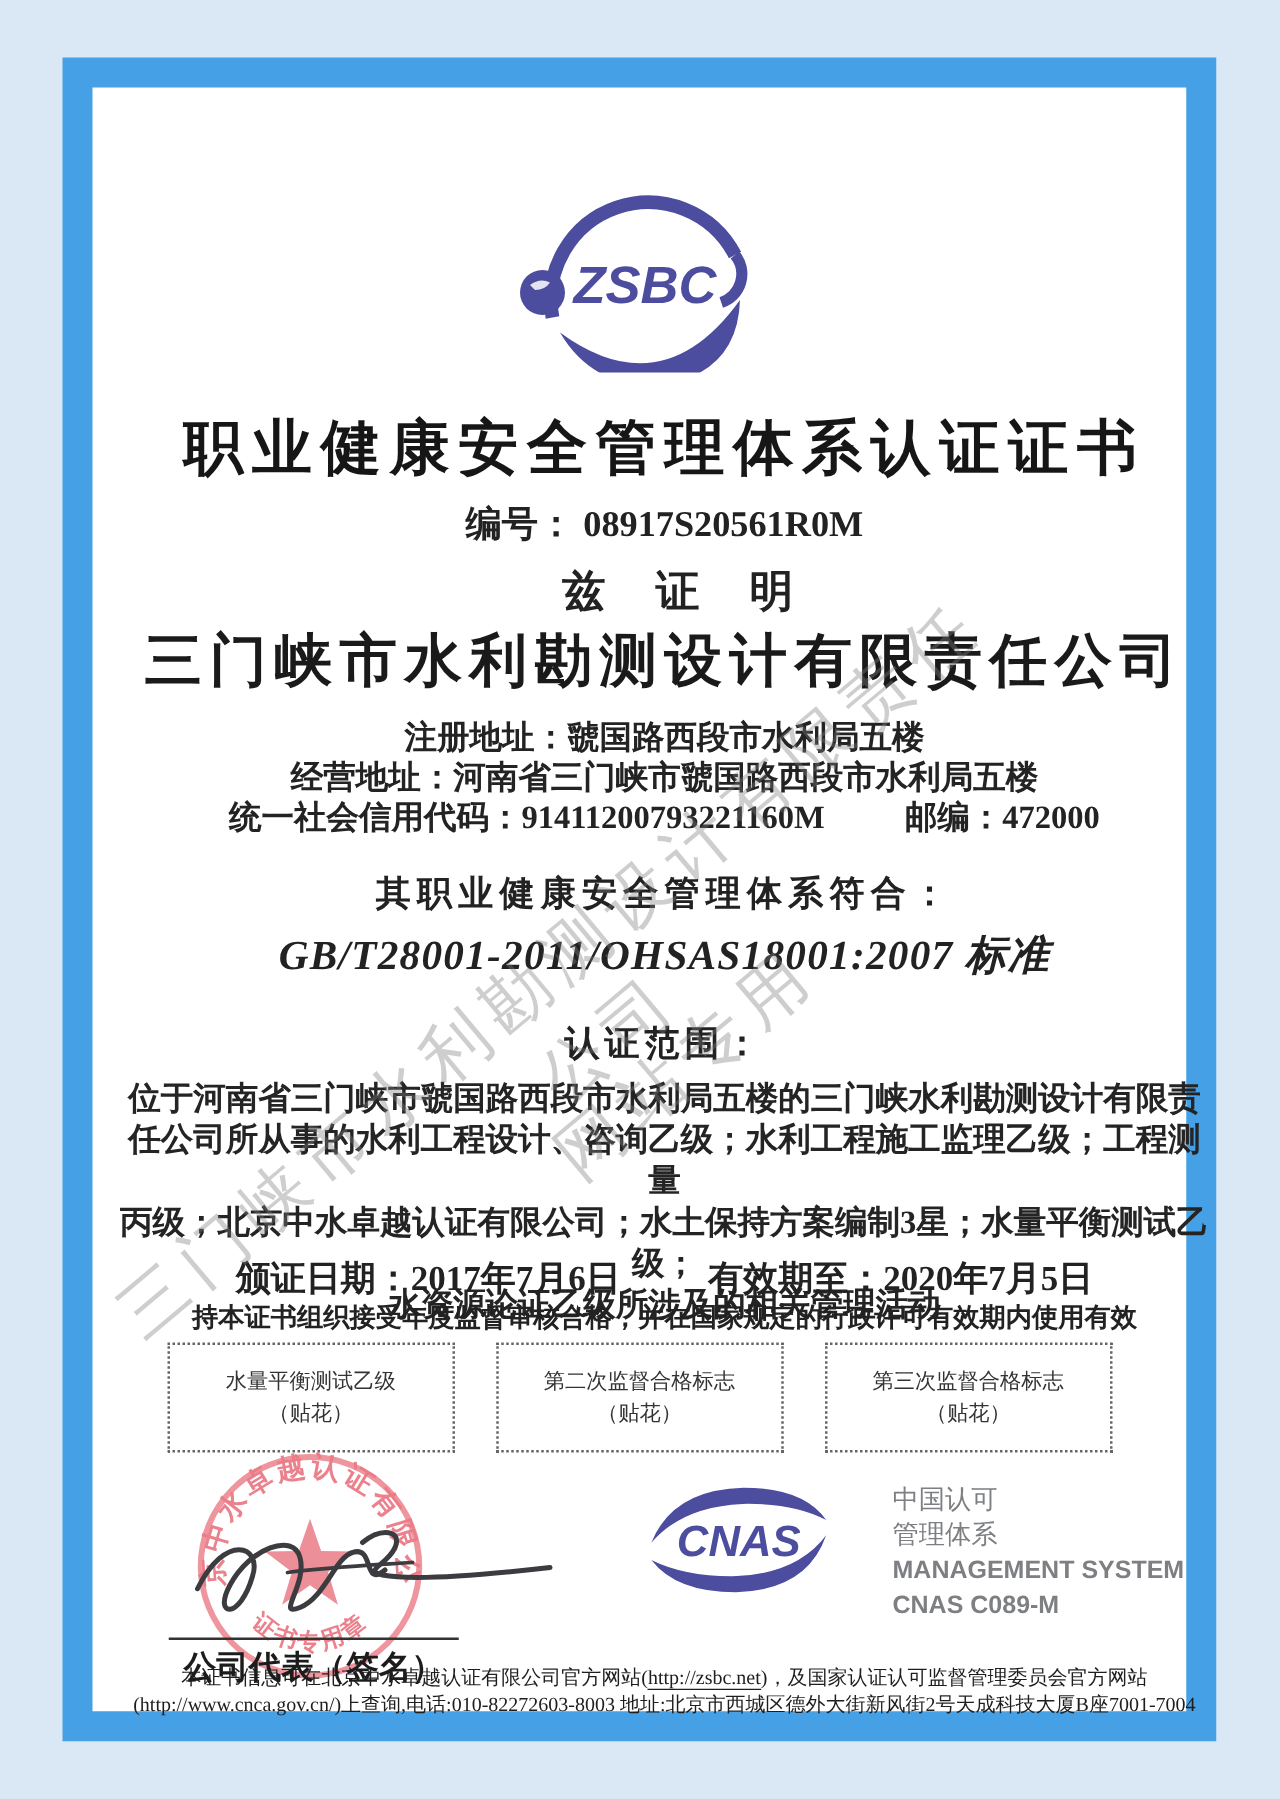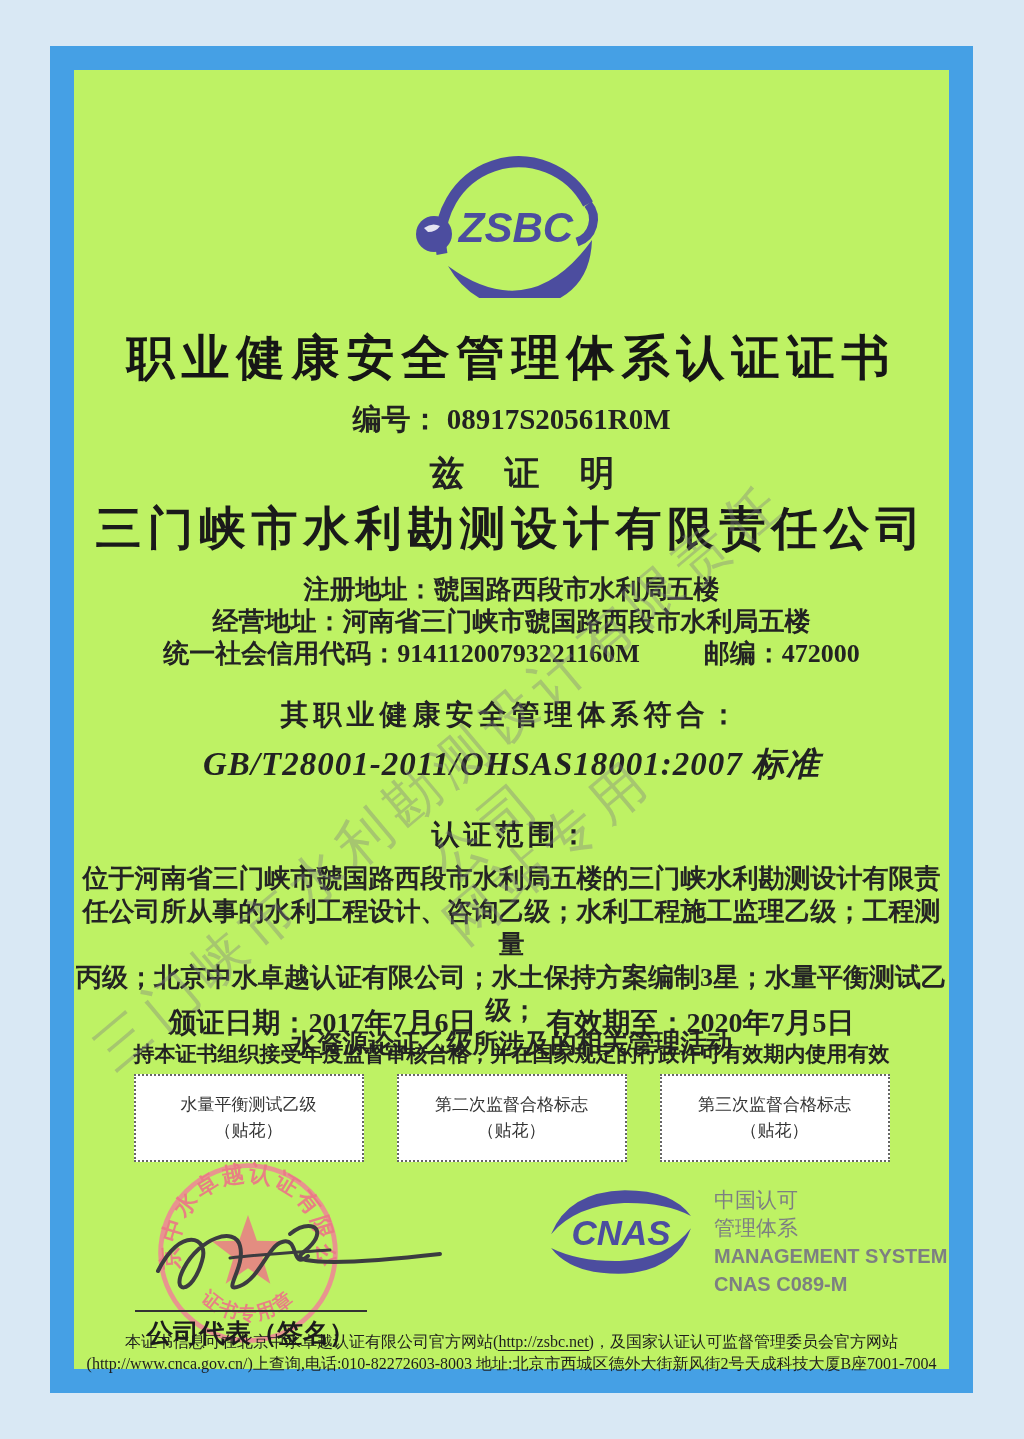--- a/index.html
+++ b/index.html
@@ -1,21 +1,21 @@
 <!DOCTYPE html>
 <html><head>
 <meta charset="utf-8">
 <style>
   html,body{margin:0;padding:0;}
   .page{position:relative;width:1024px;height:1439px;background:#d9e8f4;overflow:hidden;
         font-family:"Liberation Serif",serif;color:#222;}
   .frame{position:absolute;left:50px;top:46px;width:923px;height:1347px;background:#45a0e5;}
-  .paper{position:absolute;left:24px;top:24px;width:875px;height:1299px;background:#bef264;}
+  .paper{position:absolute;left:24px;top:24px;width:875px;height:1299px;background:#ffffff;}
   .abs{position:absolute;}
-  .ctr{width:100%;text-align:center;}
+  .ctr{width:100%;text-align:center;margin-left:20px;}
   
   .logo-wrap{left:50%;top:76px;transform:translateX(-50%);}
   .title{top:256px;font-family:"Liberation Sans",sans-serif;font-weight:bold;
          font-size:48px;letter-spacing:7px;color:#161616;}
   .cert-no{top:330px;font-size:29px;font-weight:bold;color:#222;}
   .certify{top:380px;font-size:35px;font-weight:bold;letter-spacing:40px;padding-left:61px;box-sizing:border-box;}
   .company{top:428px;font-family:"Liberation Sans",sans-serif;font-weight:bold;
            font-size:46px;letter-spacing:6px;color:#1a1a1a;}
   .addr{font-size:26px;font-weight:bold;color:#232323;}
   .addr1{top:502px;} .addr2{top:534px;} .addr3{top:566px;}
@@ -32,21 +32,21 @@
   .sbox{width:230px;height:88px;border:2px dotted #666;box-sizing:border-box;
         display:flex;flex-direction:column;justify-content:center;align-items:center;
         font-size:17px;color:#333;line-height:1.55;background:#fff;}
   
   .seal-svg{left:79px;top:1088px;}
   .sig-svg{left:66px;top:1146px;}
   .sign-line{left:61px;top:1240px;width:232px;border-top:2px solid #333;}
   .sign-label{left:61px;top:1246px;width:232px;text-align:center;
               font-family:"Liberation Sans",sans-serif;font-weight:bold;font-size:26px;color:#1c1c1c;}
   
-  .cnas-logo{left:471px;top:1106px;}
+  .cnas-logo{left:441px;top:1106px;}
   .cnas-text{left:640px;top:1116px;font-family:"Liberation Sans",sans-serif;color:#7d7f82;font-size:21px;line-height:28px;}
   .cnas-text .b{font-weight:bold;font-size:20px;}
   
   .footer1{top:1262px;font-size:16px;color:#1e1e1e;}
   .footer1 .lnk{border-bottom:1px solid #1e1e1e;}
   .footer2{top:1284px;font-size:16px;color:#1e1e1e;}
   
   .wm{pointer-events:none;z-index:5;color:rgba(125,125,130,0.38);
       font-family:"Liberation Sans",sans-serif;font-size:54px;letter-spacing:9px;
       width:920px;text-align:center;transform:rotate(-40deg);}

